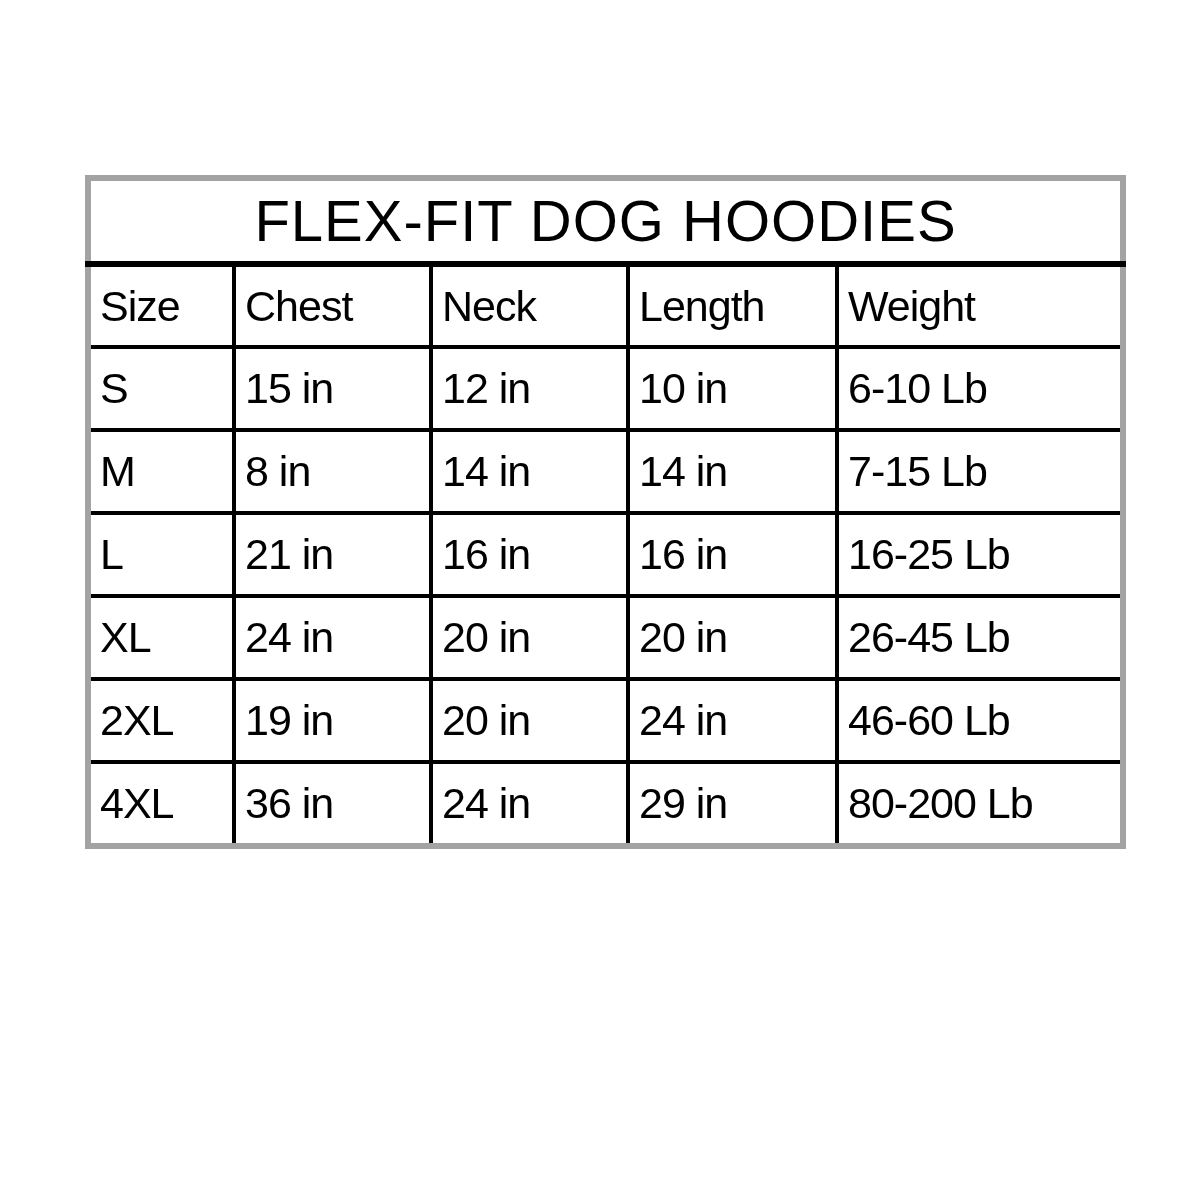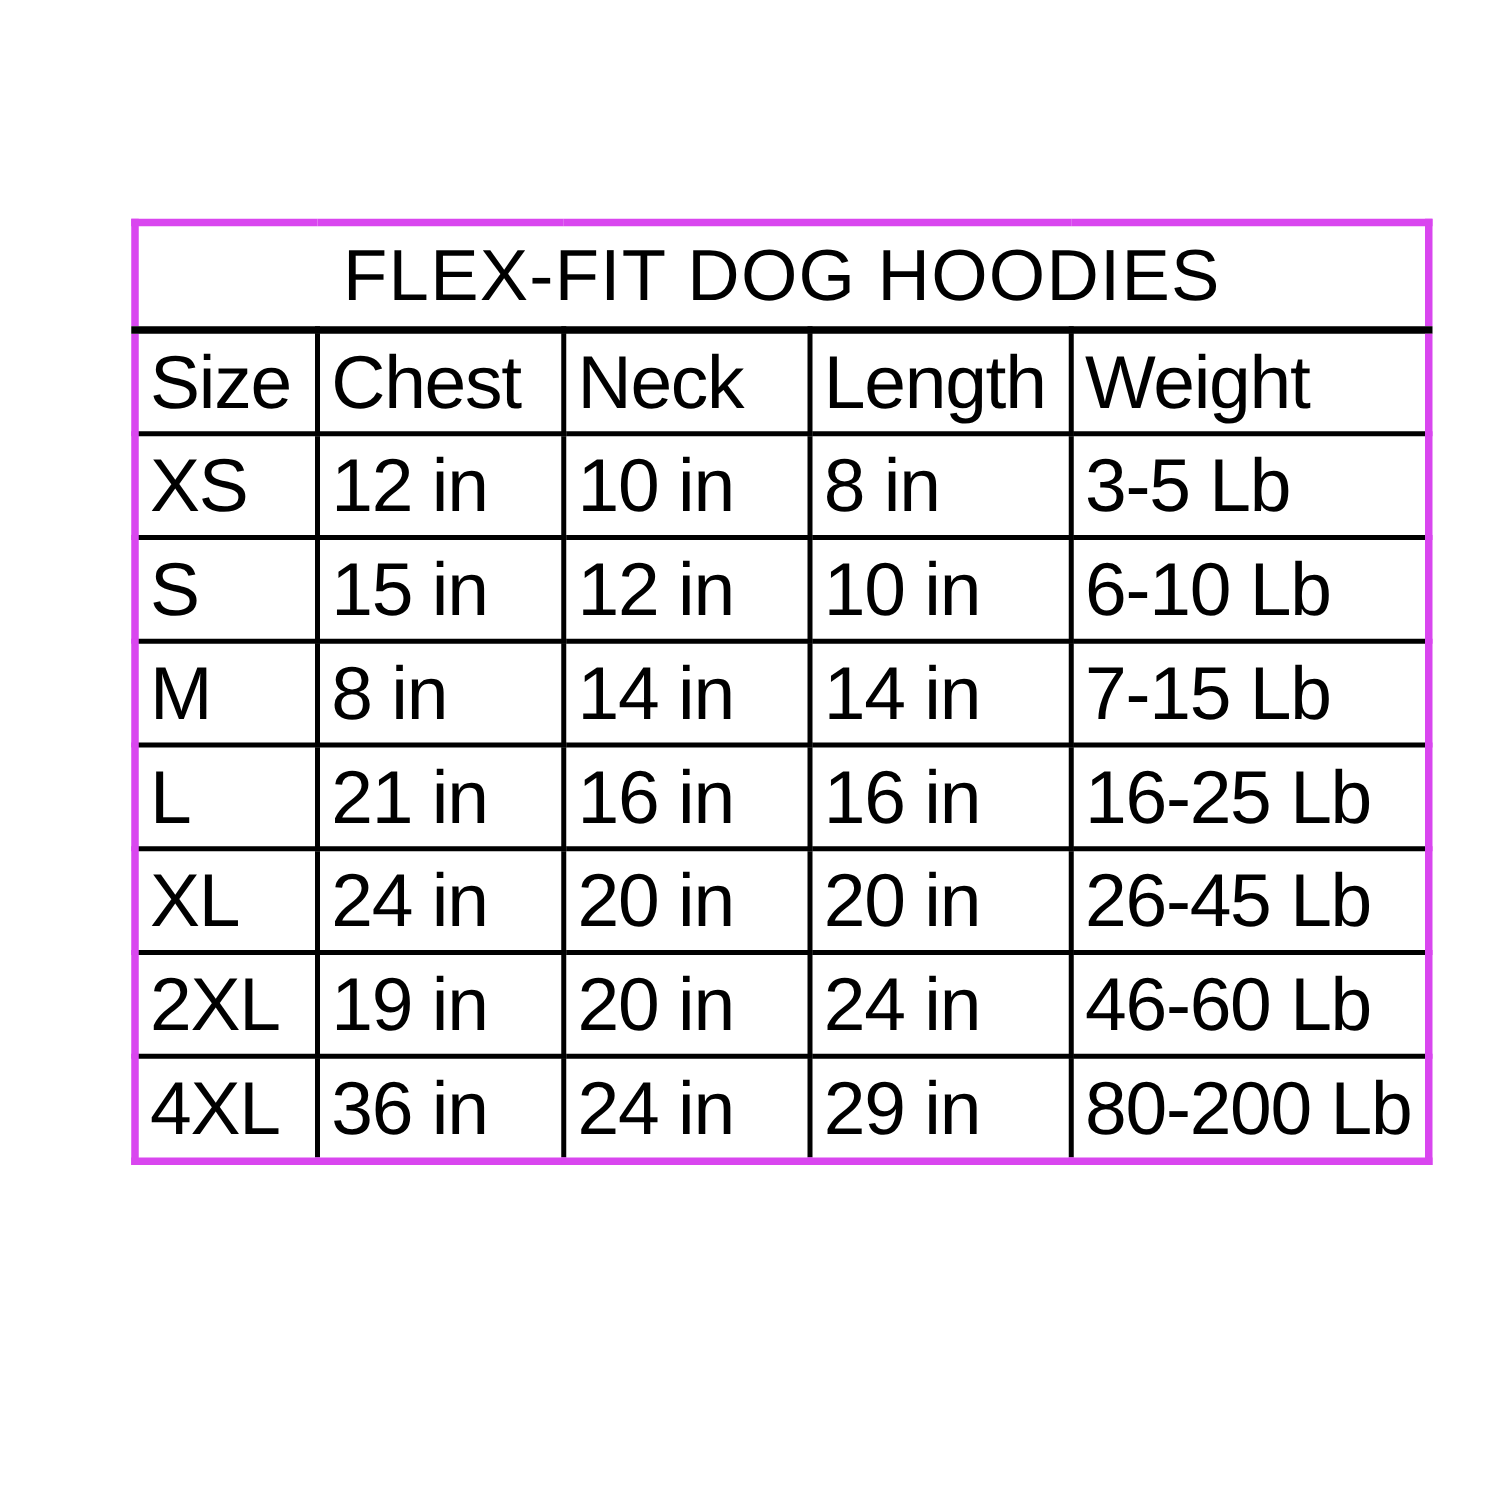--- a/index.html
+++ b/index.html
@@ -20,33 +20,32 @@
     left: 85px;
     top: 175px;
     width: 1035px;
     border-collapse: collapse;
     table-layout: fixed;
     background: #ffffff;
     color: #000000;
   }
   table.size-chart td {
     border: 4px solid #000000;
-    font-size: 60px;
+    font-size: 43px;
     line-height: 1;
     color: #000000;
     padding: 0 0 0 9px;
     text-align: left;
     vertical-align: middle;
     white-space: nowrap;
     overflow: hidden;
     letter-spacing: -1px;
   }
   table.size-chart {
-    border: 6px solid #d946ef;
-    margin-left: 20px;
+    border: 6px solid #a3a3a3;
   }
   tr.title-row td {
     text-align: center;
     font-size: 58px;
     padding: 0;
     height: 80px;
     border-bottom: 6px solid #000000;
     letter-spacing: 1px;
   }
   tr.header-row td {
@@ -71,27 +70,20 @@
     <tbody>
       <tr class="title-row">
         <td colspan="5">FLEX-FIT DOG HOODIES</td>
       </tr>
       <tr class="header-row">
         <td>Size</td>
         <td>Chest</td>
         <td>Neck</td>
         <td>Length</td>
         <td>Weight</td>
-      </tr>
-      <tr class="data-row">
-        <td>XS</td>
-        <td>12 in</td>
-        <td>10 in</td>
-        <td>8 in</td>
-        <td>3-5 Lb</td>
       </tr>
       <tr class="data-row">
         <td>S</td>
         <td>15 in</td>
         <td>12 in</td>
         <td>10 in</td>
         <td>6-10 Lb</td>
       </tr>
       <tr class="data-row">
         <td>M</td>

